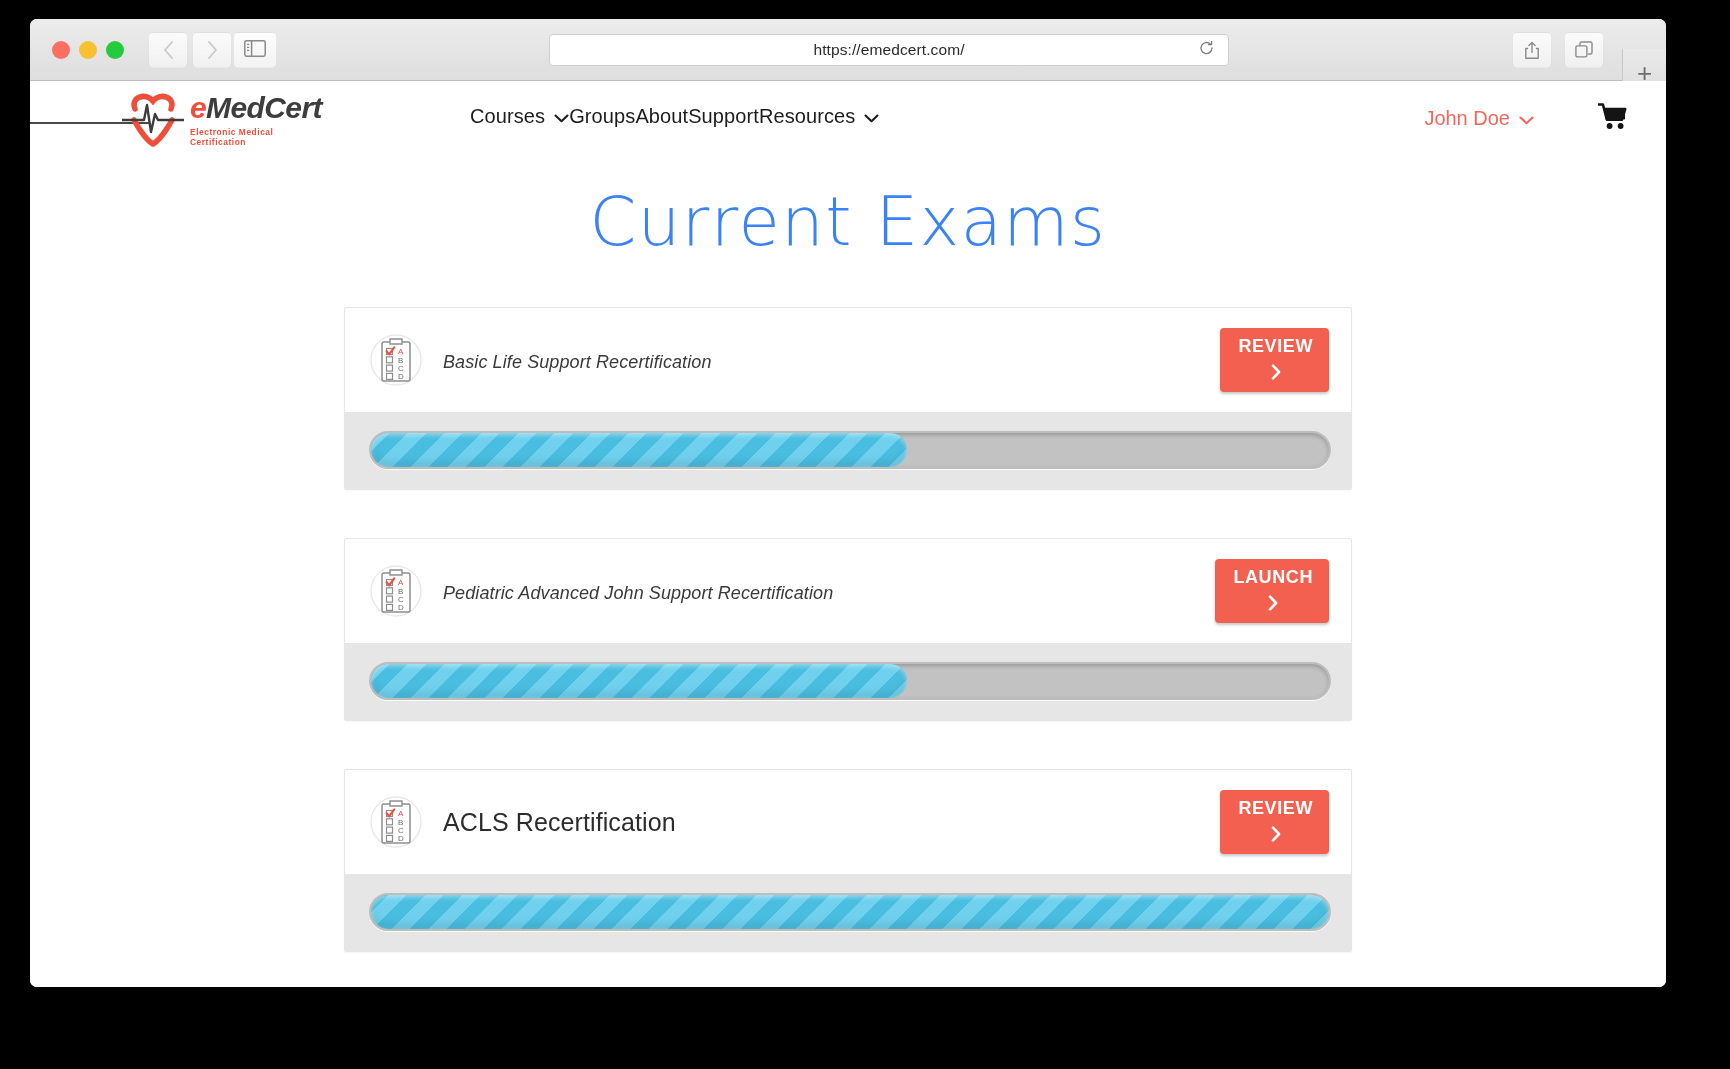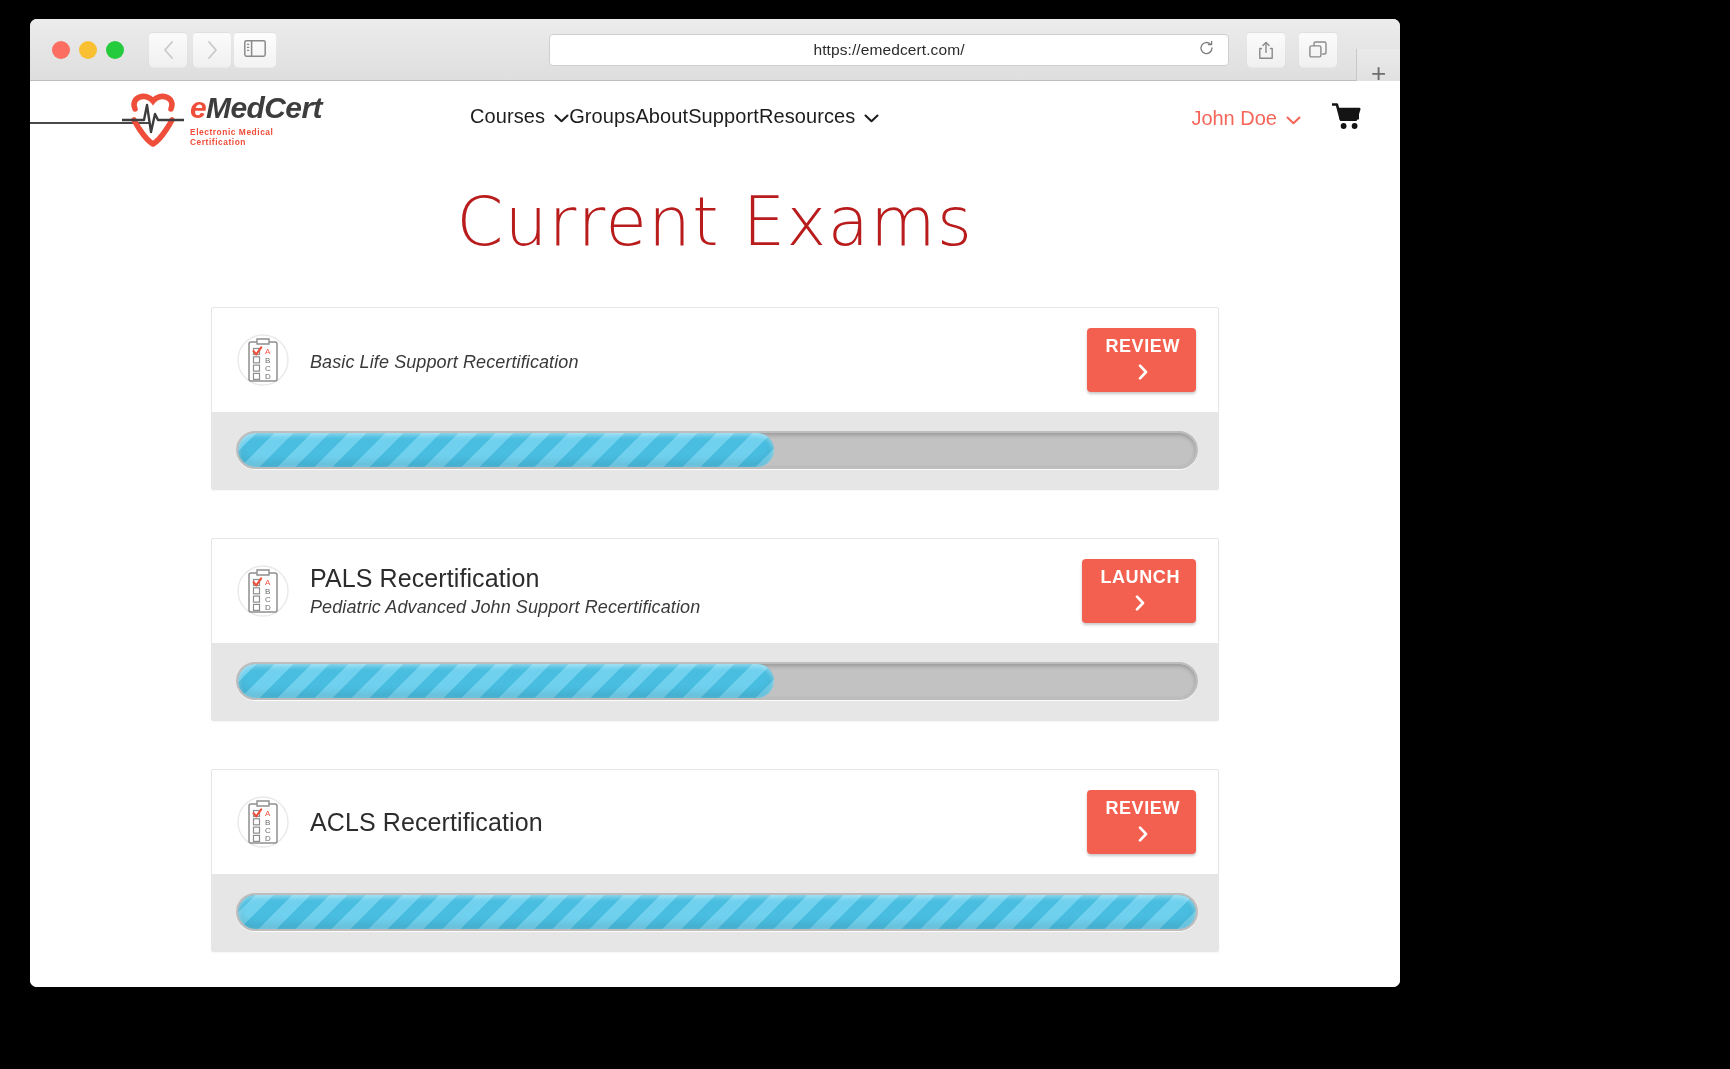--- a/index.html
+++ b/index.html
@@ -10,21 +10,21 @@
     background: #000000;
     font-family: "Liberation Sans", sans-serif;
     overflow: hidden;
   }
 
   
   .browser-window {
     position: absolute;
     left: 30px;
     top: 19px;
-    width: 1370px;
+    width: 1636px;
     height: 968px;
     background: #ffffff;
     border-radius: 7px;
     overflow: hidden;
     box-shadow: 0 6px 28px rgba(0,0,0,0.45);
   }
 
   
   .titlebar {
     position: relative;
@@ -198,38 +198,38 @@
     white-space: nowrap;
   }
   .nav-item .caret { display: block; }
 
   .account-area {
     position: absolute;
     right: 38px;
     top: 22px;
     display: flex;
     align-items: center;
-    gap: 31px;
+    gap: 64px;
   }
   .account-name {
     display: flex;
     align-items: center;
     gap: 9px;
     font-size: 20px;
     color: #f4665a;
     white-space: nowrap;
   }
   .cart-icon { display: block; }
 
   
   .page-title {
     text-align: center;
     font-size: 67px;
     font-weight: 200;
-    color: #b91c1c;
+    color: #3b82f6;
     letter-spacing: 1.5px;
     margin-top: 30px;
     line-height: 1;
     font-family: "DejaVu Sans", sans-serif;
   }
 
   
   .exam-list {
     width: 1008px;
     margin: 51px auto 0;
@@ -523,21 +523,20 @@
               <rect x="17.5" y="25.8" width="6" height="6" fill="none" stroke="#8e8e8e" stroke-width="1.2"></rect>
               <rect x="17.5" y="34.1" width="6" height="6" fill="none" stroke="#8e8e8e" stroke-width="1.2"></rect>
               <rect x="17.5" y="42.4" width="6" height="6" fill="none" stroke="#8e8e8e" stroke-width="1.2"></rect>
               <text x="29" y="23.4" font-family="Liberation Sans, sans-serif" font-size="8" fill="#ef4e3a">A</text>
               <text x="29" y="31.7" font-family="Liberation Sans, sans-serif" font-size="8" fill="#6b6b6b">B</text>
               <text x="29" y="40" font-family="Liberation Sans, sans-serif" font-size="8" fill="#6b6b6b">C</text>
               <text x="29" y="48.3" font-family="Liberation Sans, sans-serif" font-size="8" fill="#6b6b6b">D</text>
             </svg>
           </span>
           <div class="exam-meta">
-            <div class="exam-title">PALS Recertification</div>
             <div class="exam-subtitle">Pediatric Advanced John Support Recertification</div>
           </div>
           <div class="exam-action">
             <button class="action-btn">
               <span>LAUNCH</span>
               <span class="chev">
                 <svg width="10" height="16" viewBox="0 0 10 16">
                     <polyline points="2,1.6 8,8 2,14.4" fill="none" stroke="#ffffff" stroke-width="2.6" stroke-linecap="round" stroke-linejoin="round"></polyline>
                   </svg>
               </span>

